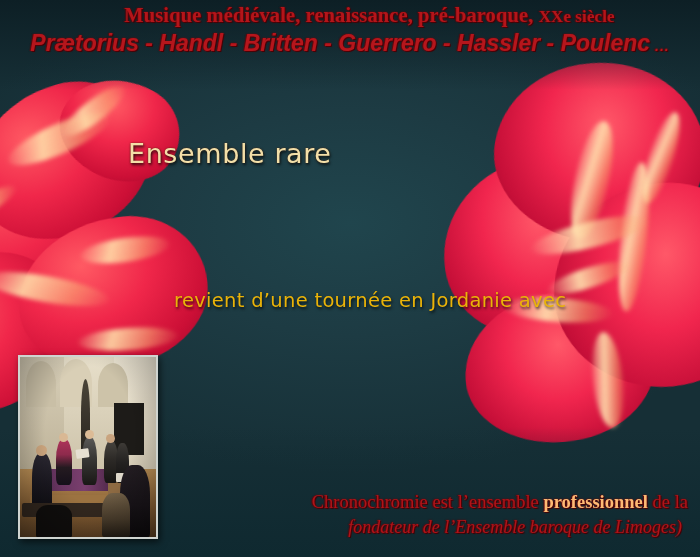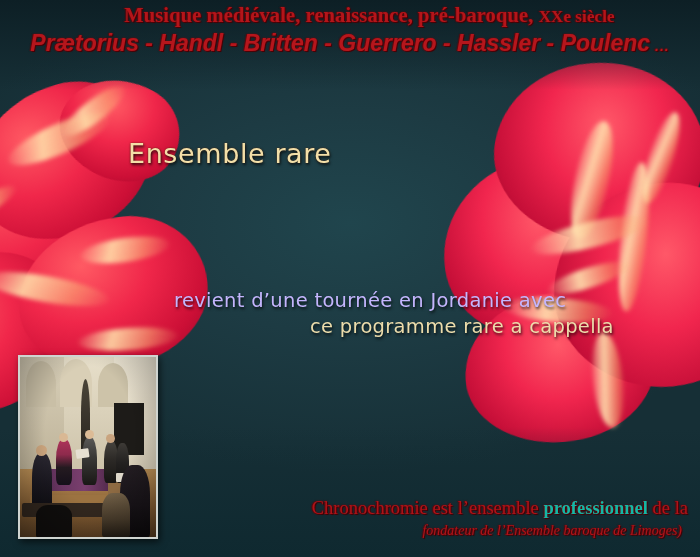--- a/index.html
+++ b/index.html
@@ -188,21 +188,21 @@
     font-size: 44px;
     vertical-align: 22px;
     letter-spacing: 0;
   }
 
   .tagline-1 {
     position: absolute;
     left: 174px; top: 289px;
     font-family: "DejaVu Sans", sans-serif;
     font-size: 19.5px;
-    color: #c4b5fd;
+    color: #eab308;
     letter-spacing: .3px;
     text-shadow: 1px 2px 3px rgba(0,0,0,.72);
     white-space: nowrap;
   }
   .tagline-2 {
     position: absolute;
     left: 310px; top: 315px;
     font-family: "DejaVu Sans", sans-serif;
     font-size: 19.5px;
     color: #ecdcab;
@@ -295,22 +295,22 @@
     box-sizing: border-box;
   }
   .footer-line {
     font-family: "Liberation Serif", serif;
     font-size: 18.5px;
     color: #ae1419;
     text-shadow: 0 0 2px #6e070c, 1px 1px 0 #380206, -1px 0 1px #5a060a;
     white-space: nowrap;
     line-height: 1.42;
   }
-  .footer-line.bold-part b { font-weight: 700; color: #14b8a6; }
-  .footer-line.italic { font-style: italic; font-size: 14px; }
+  .footer-line.bold-part b { font-weight: 700; color: #fdba74; }
+  .footer-line.italic { font-style: italic; font-size: 18px; }
   .pad-1 { padding-right: 4px; }
   .pad-2 { padding-right: 8px; }
   .pad-3 { padding-right: 10px; }
 </style>
 </head>
 <body>
 
 <div id="poster">
 
   <div class="bg-base"></div>
@@ -350,21 +350,20 @@
 
     <div class="headline-block">
       <div class="headline-1"><span>Musique médiévale, renaissance, pré-baroque, </span><span class="small">XXe siècle</span></div>
       <div class="headline-2"><span>Prætorius - Handl - Britten - Guerrero - Hassler - Poulenc</span><span class="dots"> ...</span></div>
     </div>
 
     <div class="ensemble-vocal">Ensemble rare</div>
 
 
     <div class="tagline-1">revient d’une tournée en Jordanie avec</div>
-    <div class="tagline-2">ce programme rare a cappella</div>
 
     <div class="photo-frame">
       <div class="ph ph-wall-l"></div>
       <div class="ph ph-wall-c"></div>
       <div class="ph ph-wall-r"></div>
       <div class="ph ph-arch-1"></div>
       <div class="ph ph-arch-2"></div>
       <div class="ph ph-arch-3"></div>
       <div class="ph ph-window"></div>
       <div class="ph ph-dark-r"></div>

